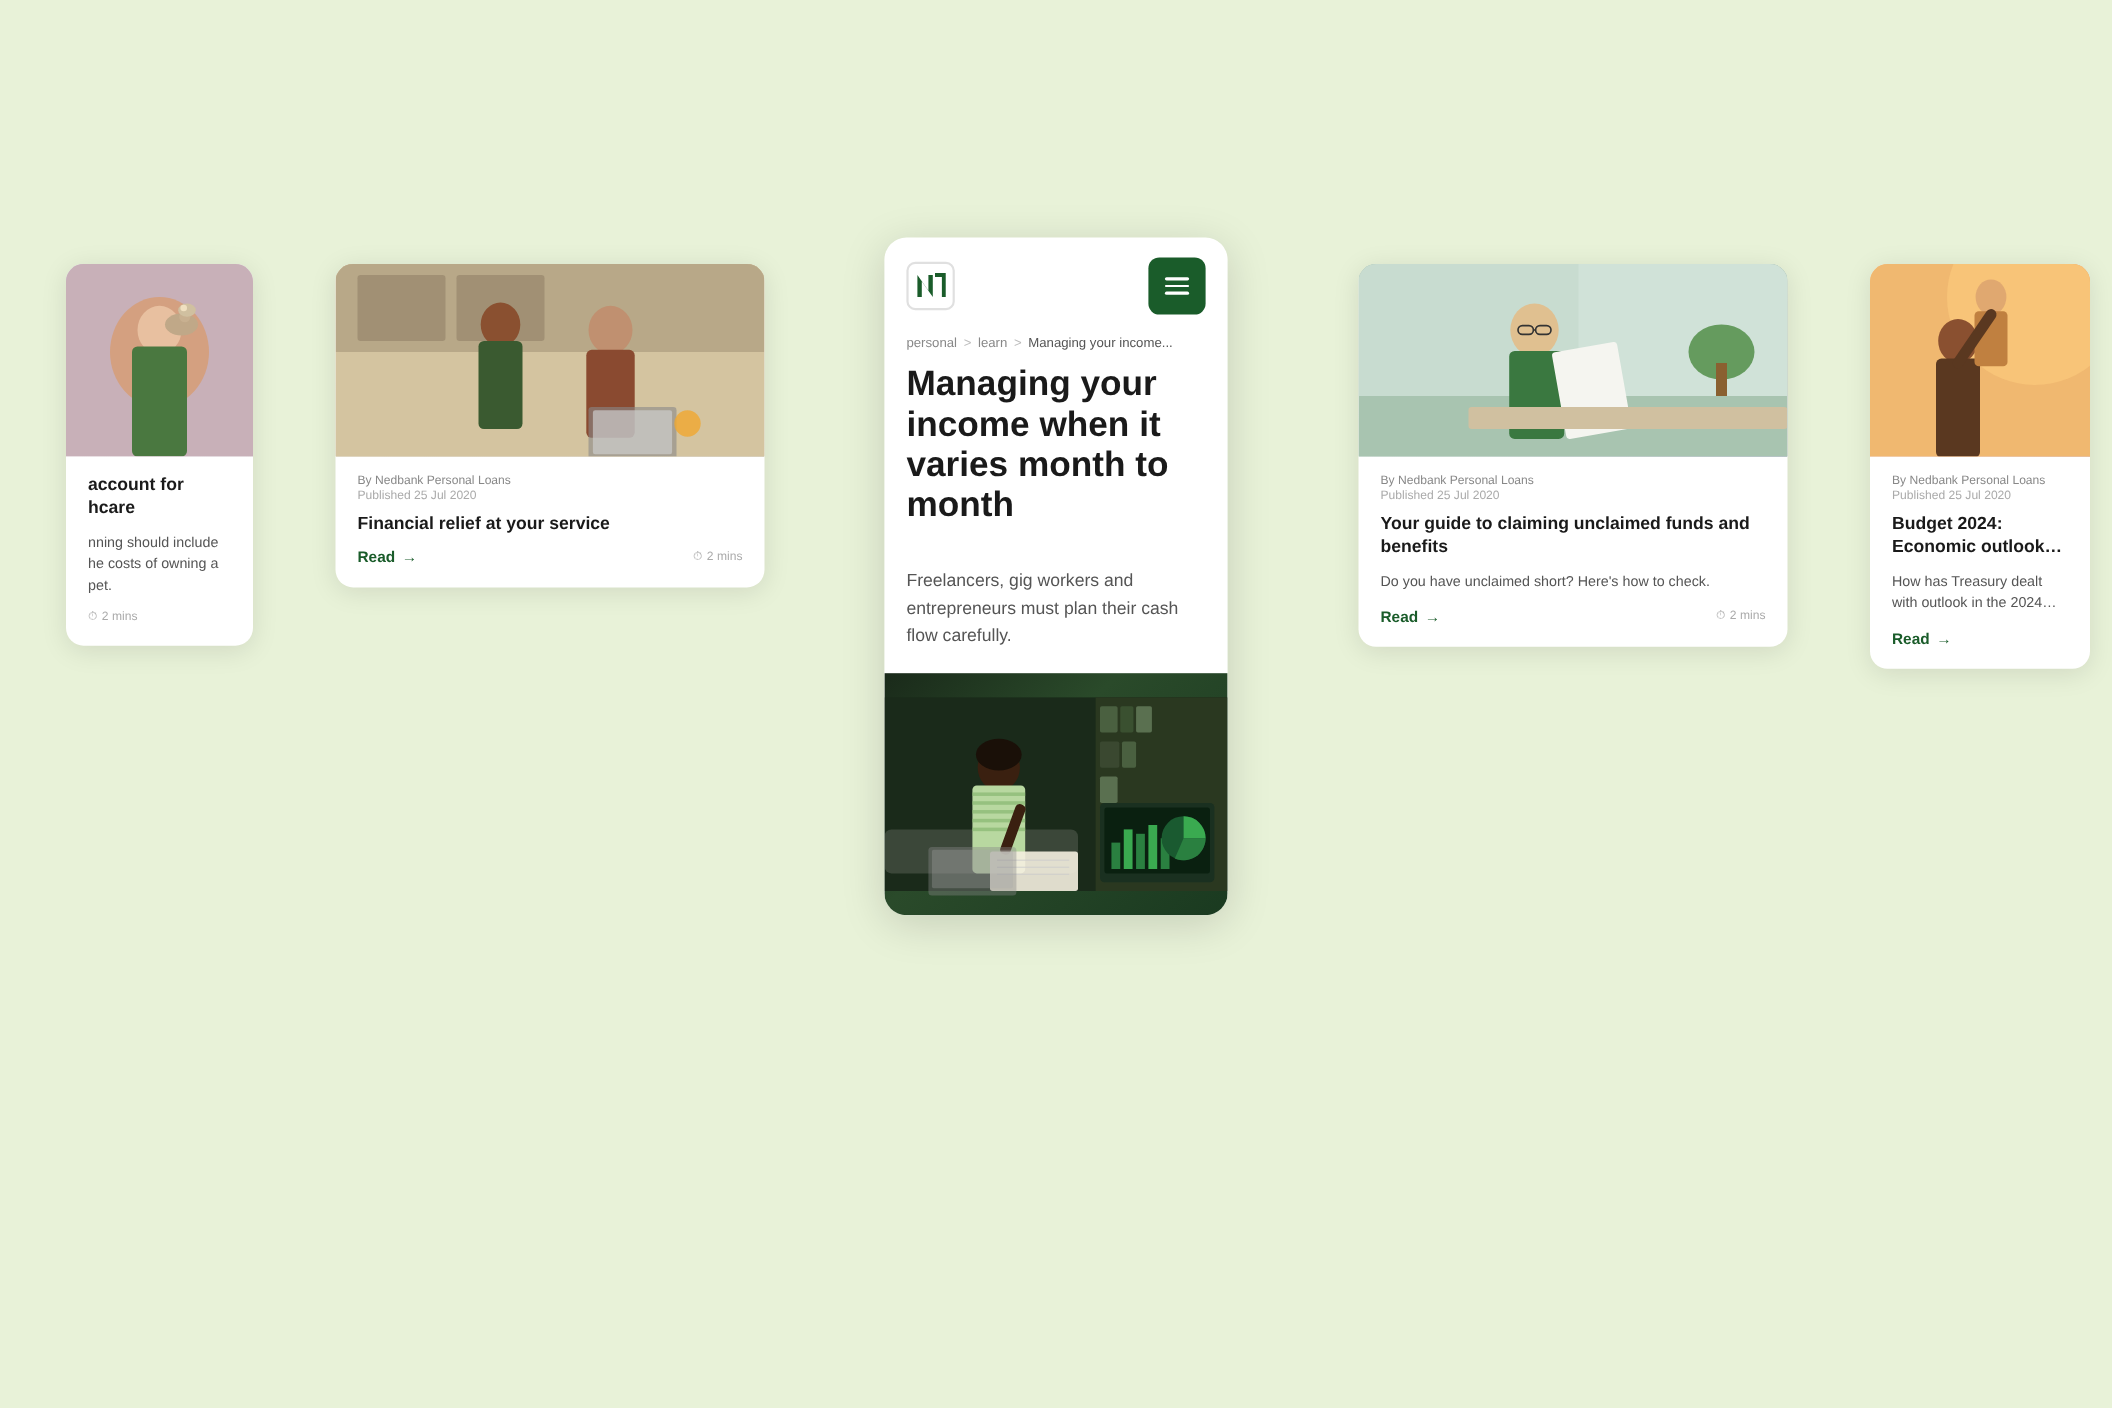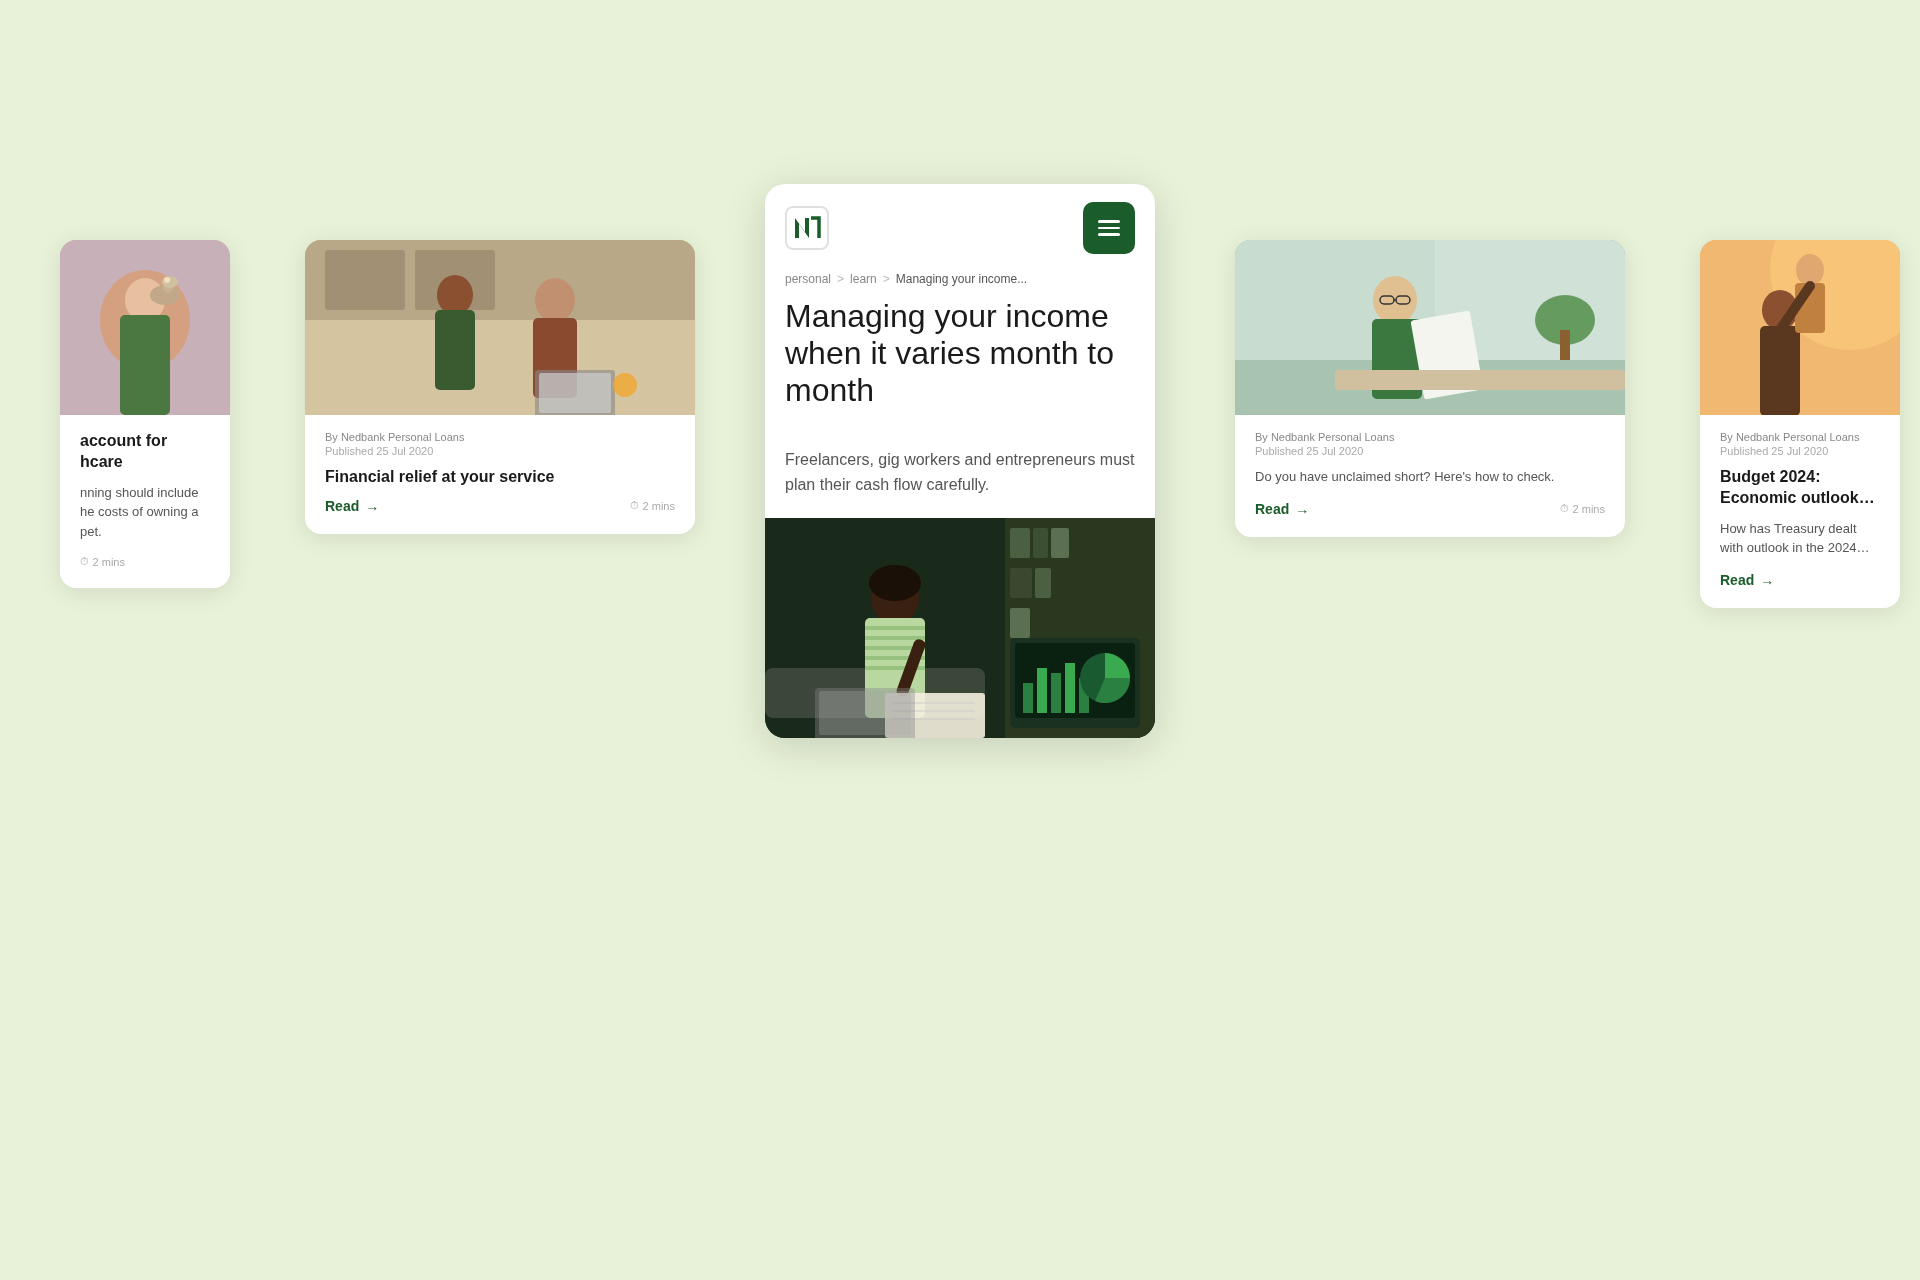--- a/index.html
+++ b/index.html
@@ -99,24 +99,24 @@
       font-size: 11px;
       color: #aaa;
       display: flex;
       align-items: center;
       gap: 4px;
     }
 
     
     .main-card {
       position: absolute;
-      top: 184px;
+      top: 216px;
       left: 50%;
       transform: translateX(-50%);
-      width: 390px;
+      width: 312px;
       background: #fff;
       border-radius: 20px;
       box-shadow: 0 8px 40px rgba(0,0,0,0.15);
       z-index: 10;
       overflow: hidden;
     }
 
     .main-card-header {
       padding: 18px 20px;
       display: flex;
@@ -171,21 +171,21 @@
     .breadcrumb-active {
       color: #555;
     }
 
     .main-card-content {
       padding: 0 20px 20px;
     }
 
     .main-title {
       font-size: 32px;
-      font-weight: 400;
+      font-weight: 700;
       color: #1a1a1a;
       line-height: 1.15;
       margin-bottom: 18px;
     }
 
     .main-excerpt {
       font-size: 16px;
       color: #555;
       line-height: 1.55;
       margin-bottom: 0;
@@ -325,20 +325,21 @@
           <rect x="137" y="79" width="50" height="80" fill="#3a7840" rx="5"></rect>
 
           <rect x="182" y="75" width="60" height="80" fill="#f5f5f0" rx="3" transform="rotate(-10,212,115)"></rect>
 
           <rect x="100" y="130" width="290" height="20" fill="#d0c0a0" rx="3"></rect>
         </svg>
       </div>
       <div class="card-body">
         <div class="card-author">By Nedbank Personal Loans</div>
         <div class="card-published">Published 25 Jul 2020</div>
+        <div class="card-title">Your guide to claiming unclaimed funds and benefits</div>
         <p class="card-excerpt">Do you have unclaimed short? Here's how to check.</p>
         <div class="card-footer">
           <a class="card-read-link">
             <span>Read</span>
             <span class="arrow">→</span>
           </a>
           <div class="card-time">
             <span>⏱</span>
             <span>2 mins</span>
           </div>

